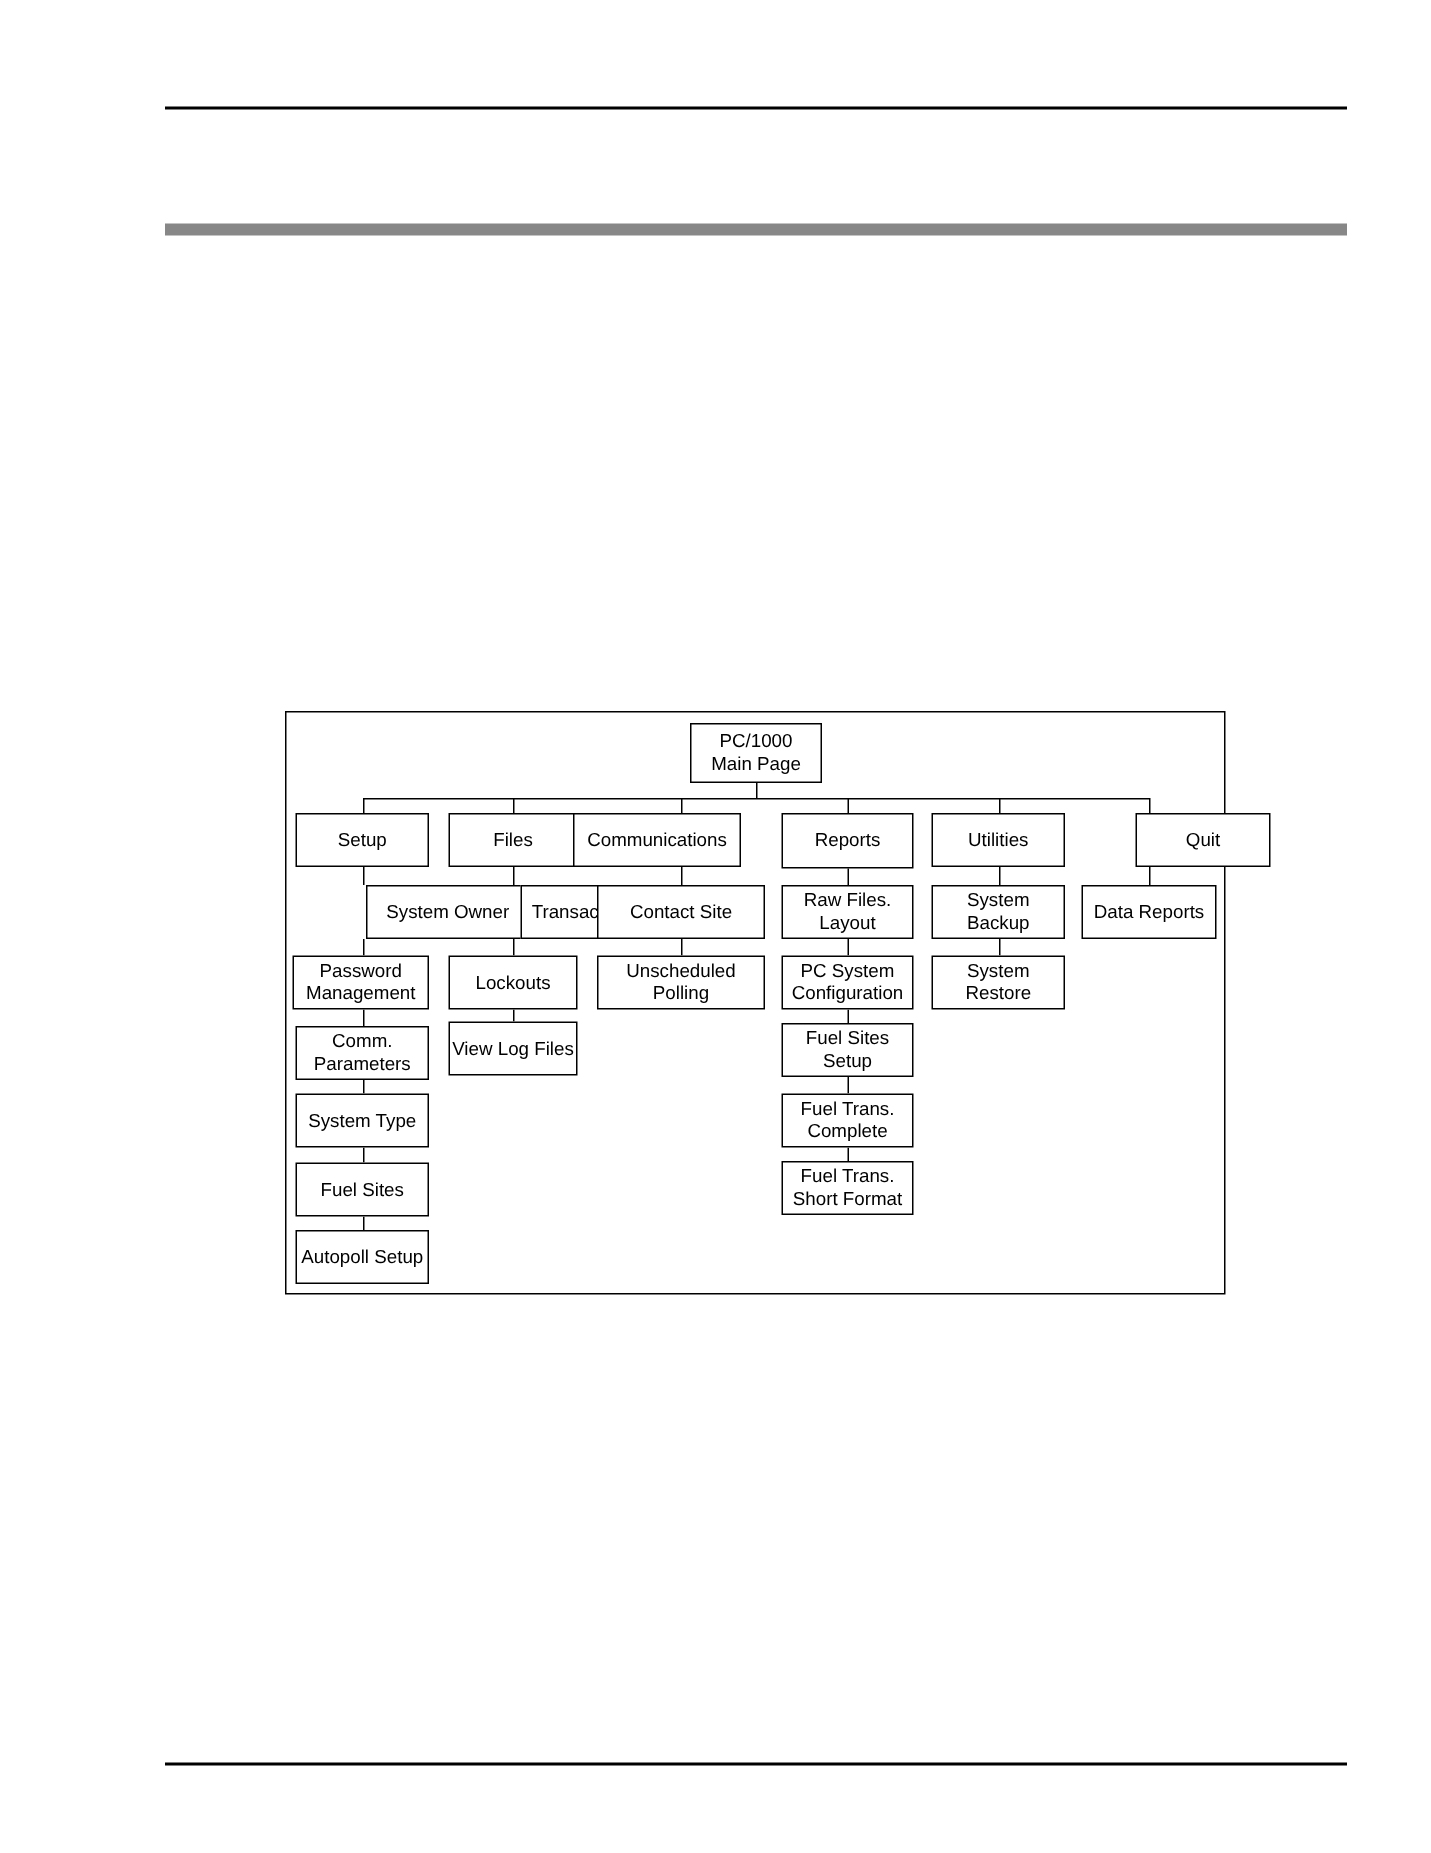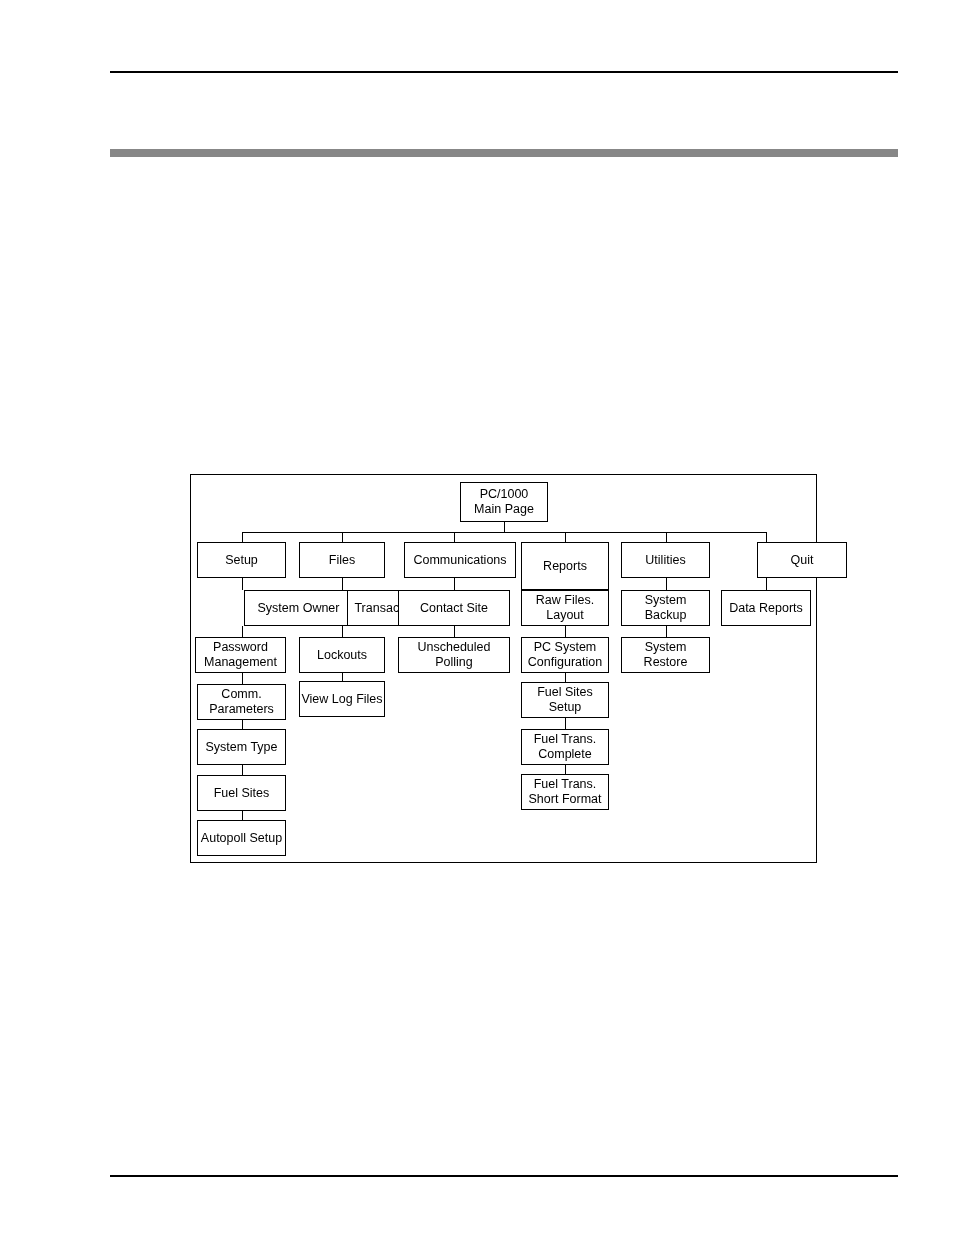--- a/index.html
+++ b/index.html
@@ -107,27 +107,27 @@
     <div class="node" style="left: 6px; top: 345px; width: 89px; height: 36px;"><span>Autopoll Setup</span></div>
     <div class="conn v" style="left: 151px; top: 57px; height: 10px;"></div>
     <div class="node" style="left: 108px; top: 67px; width: 86px; height: 36px;"><span>Files</span></div>
     <div class="conn v" style="left: 151px; top: 103px; height: 12px;"></div>
     <div class="node" style="left: 108px; top: 115px; width: 86px; height: 36px; margin-left: 48px;"><span>Transactions</span></div>
     <div class="conn v" style="left: 151px; top: 151px; height: 11px;"></div>
     <div class="node" style="left: 108px; top: 162px; width: 86px; height: 36px;"><span>Lockouts</span></div>
     <div class="conn v" style="left: 151px; top: 198px; height: 8px;"></div>
     <div class="node" style="left: 108px; top: 206px; width: 86px; height: 36px;"><span>View Log Files</span></div>
     <div class="conn v" style="left: 263px; top: 57px; height: 10px;"></div>
-    <div class="node" style="left: 213px; top: 67px; width: 112px; height: 36px;"><span>Communications</span></div>
+    <div class="node" style="left: 191px; top: 67px; width: 112px; height: 36px;"><span>Communications</span></div>
     <div class="conn v" style="left: 263px; top: 103px; height: 12px;"></div>
     <div class="node" style="left: 207px; top: 115px; width: 112px; height: 36px;"><span>Contact Site</span></div>
     <div class="conn v" style="left: 263px; top: 151px; height: 11px;"></div>
     <div class="node" style="left: 207px; top: 162px; width: 112px; height: 36px; justify-content: center;"><span>Unscheduled</span><span>Polling</span></div>
     <div class="conn v" style="left: 374px; top: 57px; height: 10px;"></div>
-    <div class="node" style="left: 330px; top: 67px; width: 88px; height: 48px;"><span>Reports</span></div>
+    <div class="node" style="left: 330px; top: 67px; width: 88px; height: 37px;"><span>Reports</span></div>
     <div class="conn v" style="left: 374px; top: 103px; height: 12px;"></div>
     <div class="node" style="left: 330px; top: 115px; width: 88px; height: 36px;"><span>Raw Files.</span><span>Layout</span></div>
     <div class="conn v" style="left: 374px; top: 151px; height: 11px;"></div>
     <div class="node" style="left: 330px; top: 162px; width: 88px; height: 36px;"><span>PC System</span><span>Configuration</span></div>
     <div class="conn v" style="left: 374px; top: 198px; height: 9px;"></div>
     <div class="node" style="left: 330px; top: 207px; width: 88px; height: 36px;"><span>Fuel Sites</span><span>Setup</span></div>
     <div class="conn v" style="left: 374px; top: 243px; height: 11px;"></div>
     <div class="node" style="left: 330px; top: 254px; width: 88px; height: 36px;"><span>Fuel Trans.</span><span>Complete</span></div>
     <div class="conn v" style="left: 374px; top: 290px; height: 9px;"></div>
     <div class="node" style="left: 330px; top: 299px; width: 88px; height: 36px;"><span>Fuel Trans.</span><span>Short Format</span></div>

